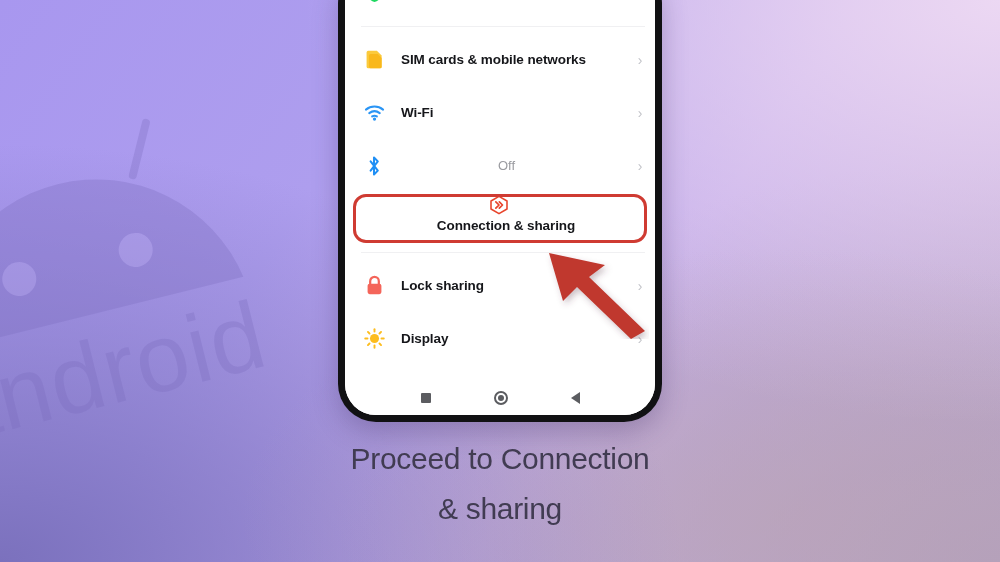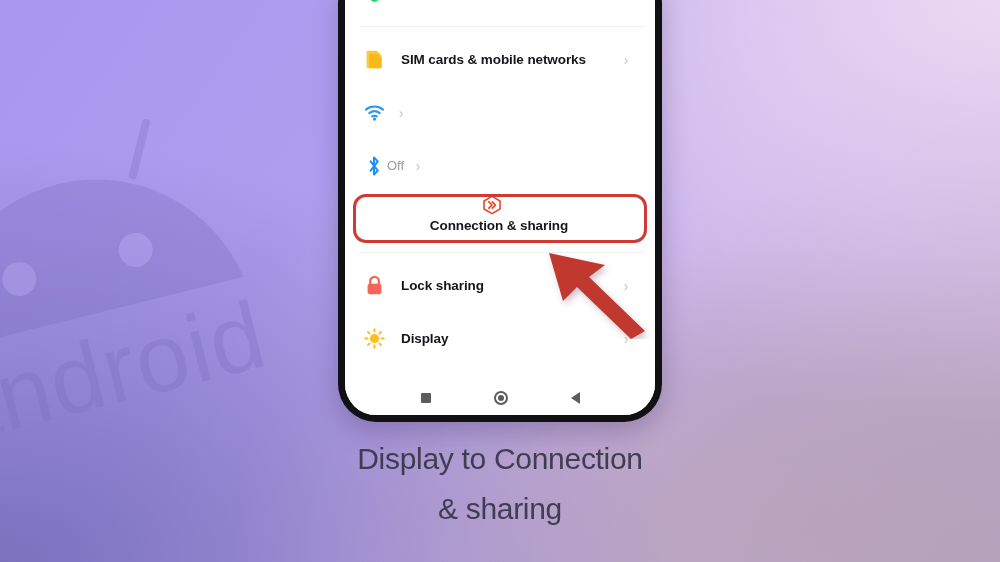--- a/index.html
+++ b/index.html
@@ -58,22 +58,23 @@
     display:flex;
     flex-direction:column;
   }
 
   .settings-list { flex:1 1 auto; padding-top:0; }
 
   .row {
     height:53px;
     display:flex;
     align-items:center;
-    padding:0 24px 0 16px;
+    padding:0 10px 0 16px;
     position:relative;
+    justify-content:space-between;
   }
   .row .ic { width:26px; flex:0 0 26px; display:flex; align-items:center; justify-content:center; }
   .row .label {
     flex:1 1 auto;
     margin-left:14px;
     font-size:13.5px;
     font-weight:600;
     color:#15161a;
     letter-spacing:-0.1px;
     white-space:nowrap;
@@ -221,20 +222,21 @@
           <span class="ic">
             <svg width="21" height="17" viewBox="0 0 24 19">
               <g fill="none" stroke="#2a95f5" stroke-linecap="round" stroke-width="2.3">
                 <path d="M2.2 6.2 A15.5 15.5 0 0 1 21.8 6.2"></path>
                 <path d="M6 10.2 A10 10 0 0 1 18 10.2"></path>
                 <path d="M9.3 14 A5 5 0 0 1 14.7 14"></path>
               </g>
               <circle cx="12" cy="17" r="1.9" fill="#2a95f5"></circle>
             </svg>
           </span>
+          <span class="label">Wi-Fi</span>
           <span class="val"></span>
           <span class="chev">›</span>
         </div>
 
         <div class="row">
           <span class="ic">
             <svg width="16" height="22" viewBox="0 0 18 26">
               <path d="M5 7.5 L13.5 18.5 L9 23 V3 L13.5 7.5 L5 18.5" fill="none" stroke="#1f8ff5" stroke-width="2.4" stroke-linecap="round" stroke-linejoin="round"></path>
             </svg>
           </span>
@@ -309,18 +311,18 @@
         <filter id="ashadow" x="-30%" y="-30%" width="170%" height="170%">
           <feDropShadow dx="2.5" dy="3.5" stdDeviation="3" flood-color="#5a3a46" flood-opacity="0.30"></feDropShadow>
         </filter>
       </defs>
       <path d="M4 6 L60 18 L44 30 L100 84 L86 92 L32 40 L18 54 Z" fill="#c0392f" filter="url(#ashadow)"></path>
     </svg>
   </div>
 
   <div class="caption">
     <div>
-      <span class="lead">Display to </span><span class="strong">Connection</span>
+      <span class="lead">Proceed to </span><span class="strong">Connection</span>
     </div>
     <div class="strong">&amp; sharing</div>
   </div>
 
 </div>
 
 </body></html>

